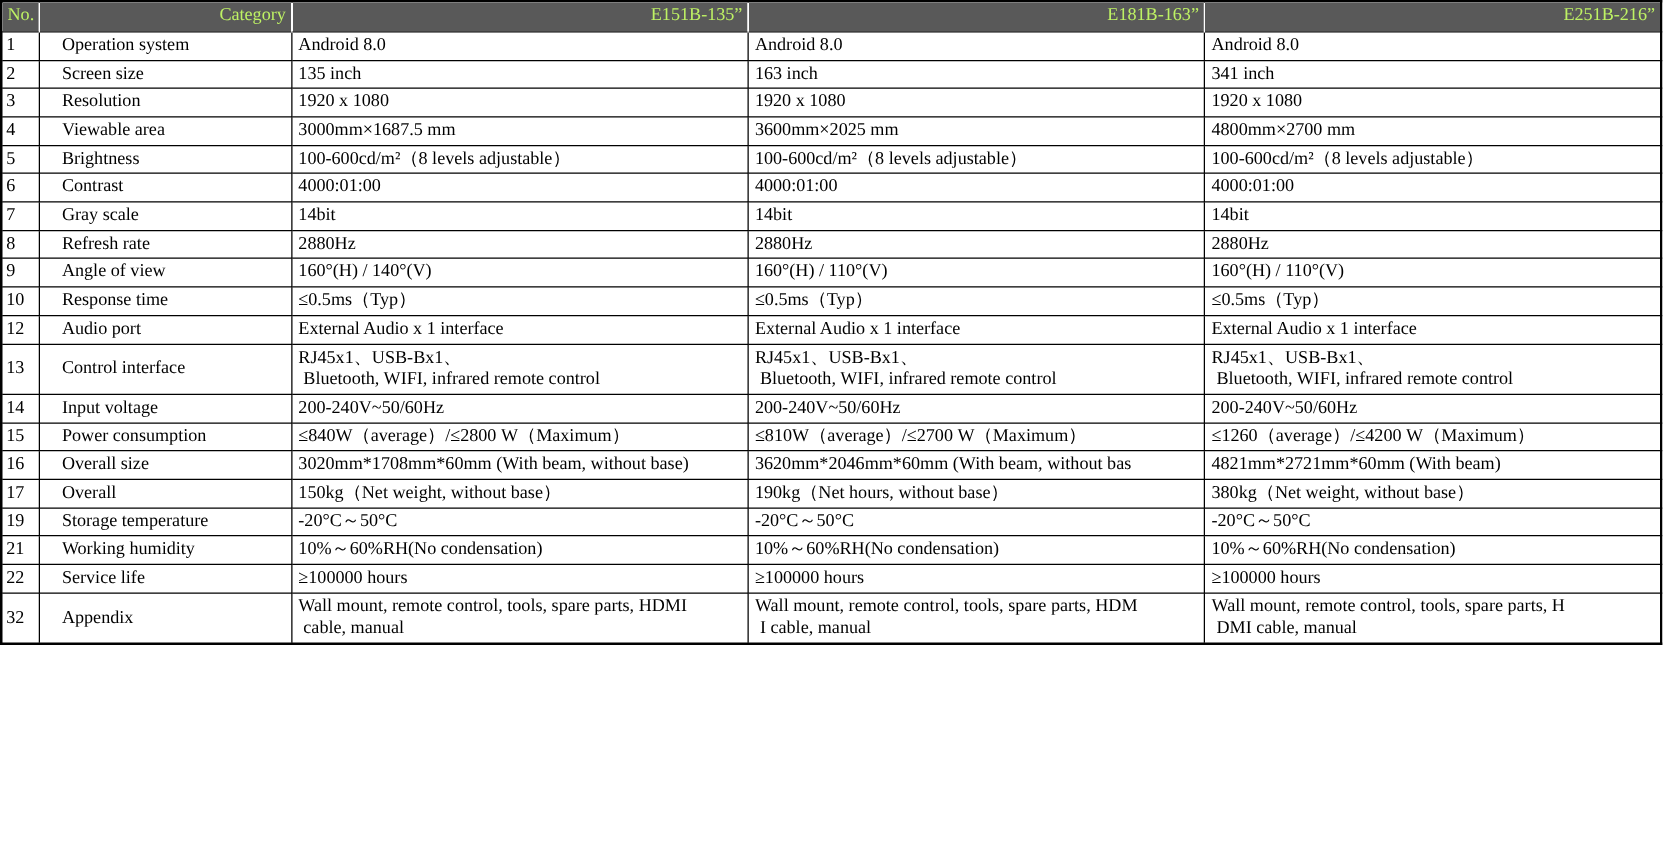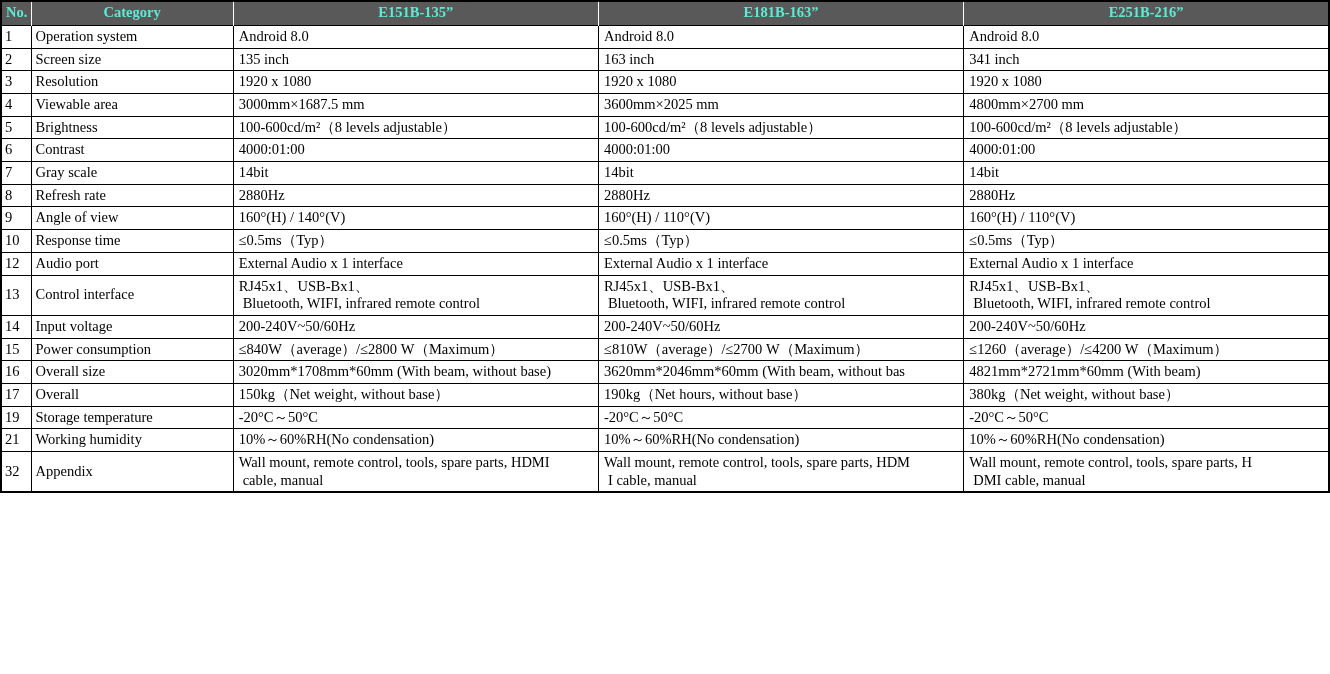--- a/index.html
+++ b/index.html
@@ -21,23 +21,23 @@
     border-left: 2px solid #000;
     border-right: 2px solid #000;
     border-top: 2px solid #000;
     border-bottom: 2px solid #000;
   }
   #spec-table col.c-no    { width: 30px; }
   #spec-table col.c-cat   { width: 202px; }
   #spec-table col.c-val   { width: 365px; }
   #spec-table thead th {
     background: #595959;
-    color: #5eead4;
-    font-weight: bold;
-    text-align: center;
+    color: #bef264;
+    font-weight: normal;
+    text-align: right;
     font-size: 14.5px;
     padding: 3px 4px 4px 4px;
     border-right: 1px solid #ffffff;
     vertical-align: middle;
     line-height: 1.1;
     white-space: nowrap;
     overflow: hidden;
   }
   #spec-table thead th:last-child { border-right: none; }
   #spec-table tbody td {
@@ -47,21 +47,21 @@
     vertical-align: middle;
     line-height: 1.22;
     white-space: nowrap;
     overflow: hidden;
   }
   #spec-table tbody td.no {
     text-align: left;
     padding-left: 3px;
   }
   #spec-table tbody td.cat {
-    padding-left: 4px;
+    padding-left: 18px;
   }
   #spec-table tbody td.val {
     padding-left: 5px;
   }
   .two-line { white-space: normal; }
   .two-line .l2 { display: block; padding-left: 4px; }
   .clipped { position: relative; }
 </style>
 </head>
 <body>
@@ -213,20 +213,27 @@
       <td class="val">-20°C～50°C</td>
     </tr>
     <tr>
       <td class="no">21</td>
       <td class="cat">Working humidity</td>
       <td class="val">10%～60%RH(No condensation)</td>
       <td class="val">10%～60%RH(No condensation)</td>
       <td class="val">10%～60%RH(No condensation)</td>
     </tr>
     <tr>
+      <td class="no">22</td>
+      <td class="cat">Service life</td>
+      <td class="val">≥100000 hours</td>
+      <td class="val">≥100000 hours</td>
+      <td class="val">≥100000 hours</td>
+    </tr>
+    <tr>
       <td class="no">32</td>
       <td class="cat">Appendix</td>
       <td class="val two-line">
         <span>Wall mount, remote control, tools, spare parts, HDMI</span>
         <span class="l2">cable, manual</span>
       </td>
       <td class="val two-line">
         <span>Wall mount, remote control, tools, spare parts, HDM</span>
         <span class="l2">I cable, manual</span>
       </td>

